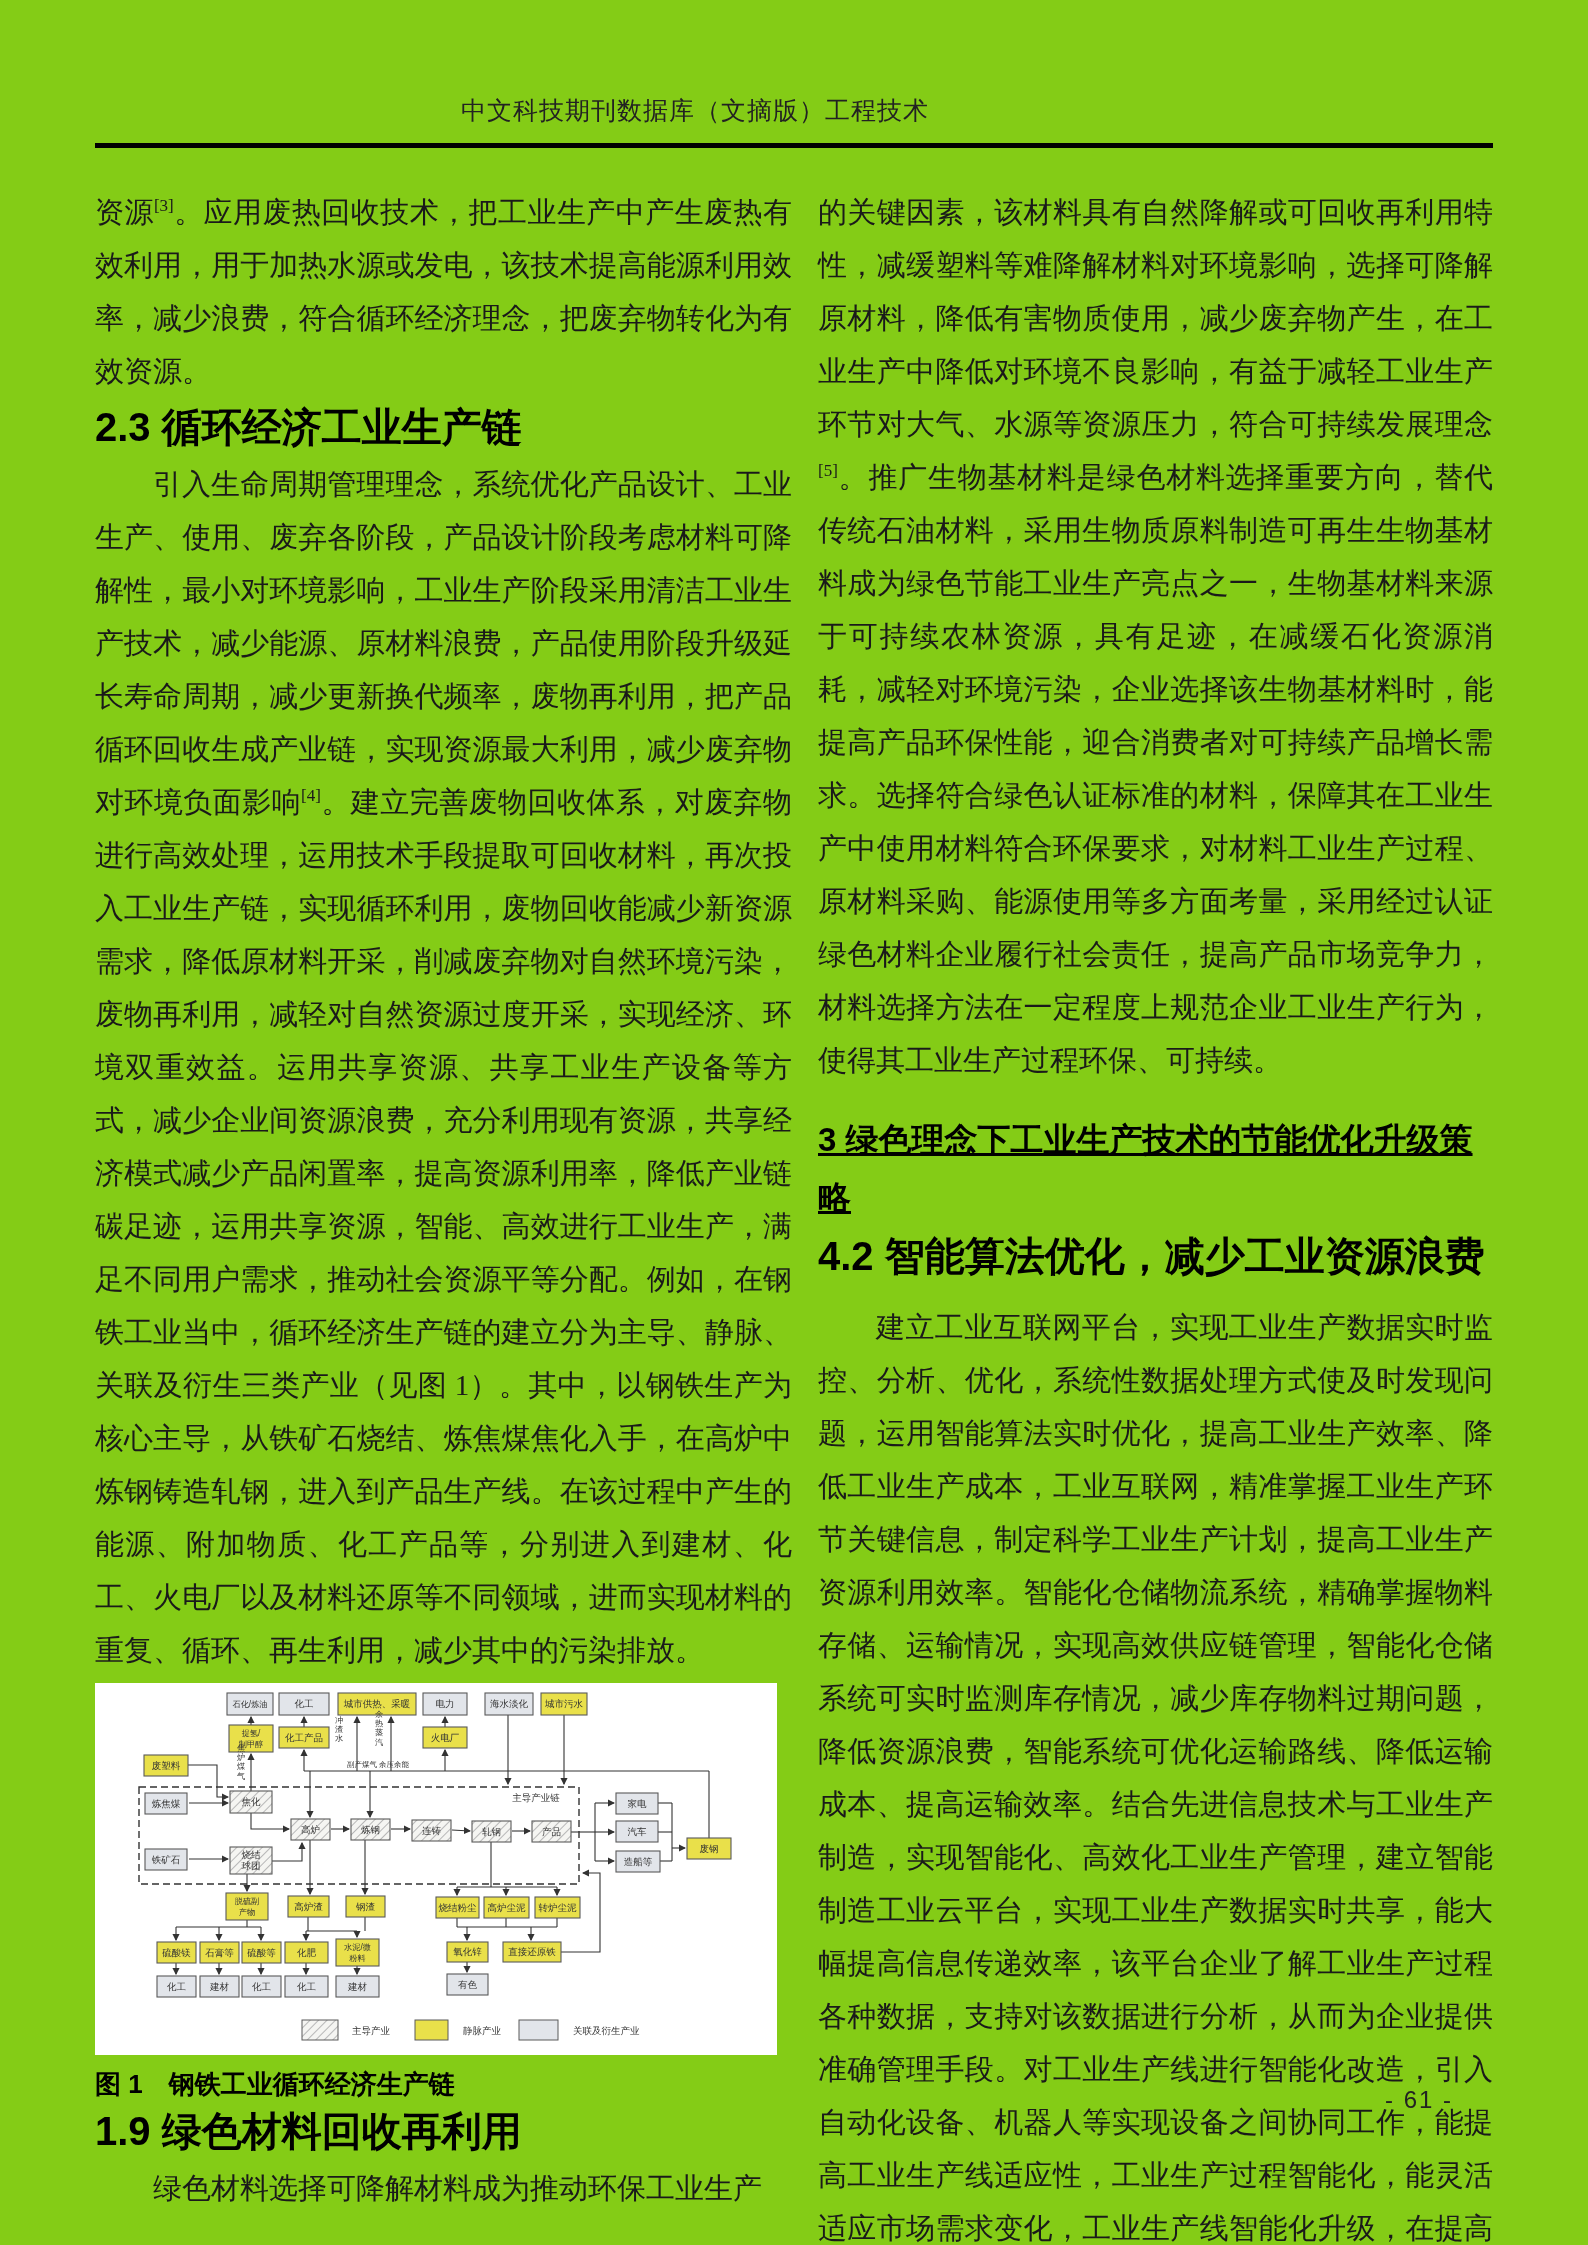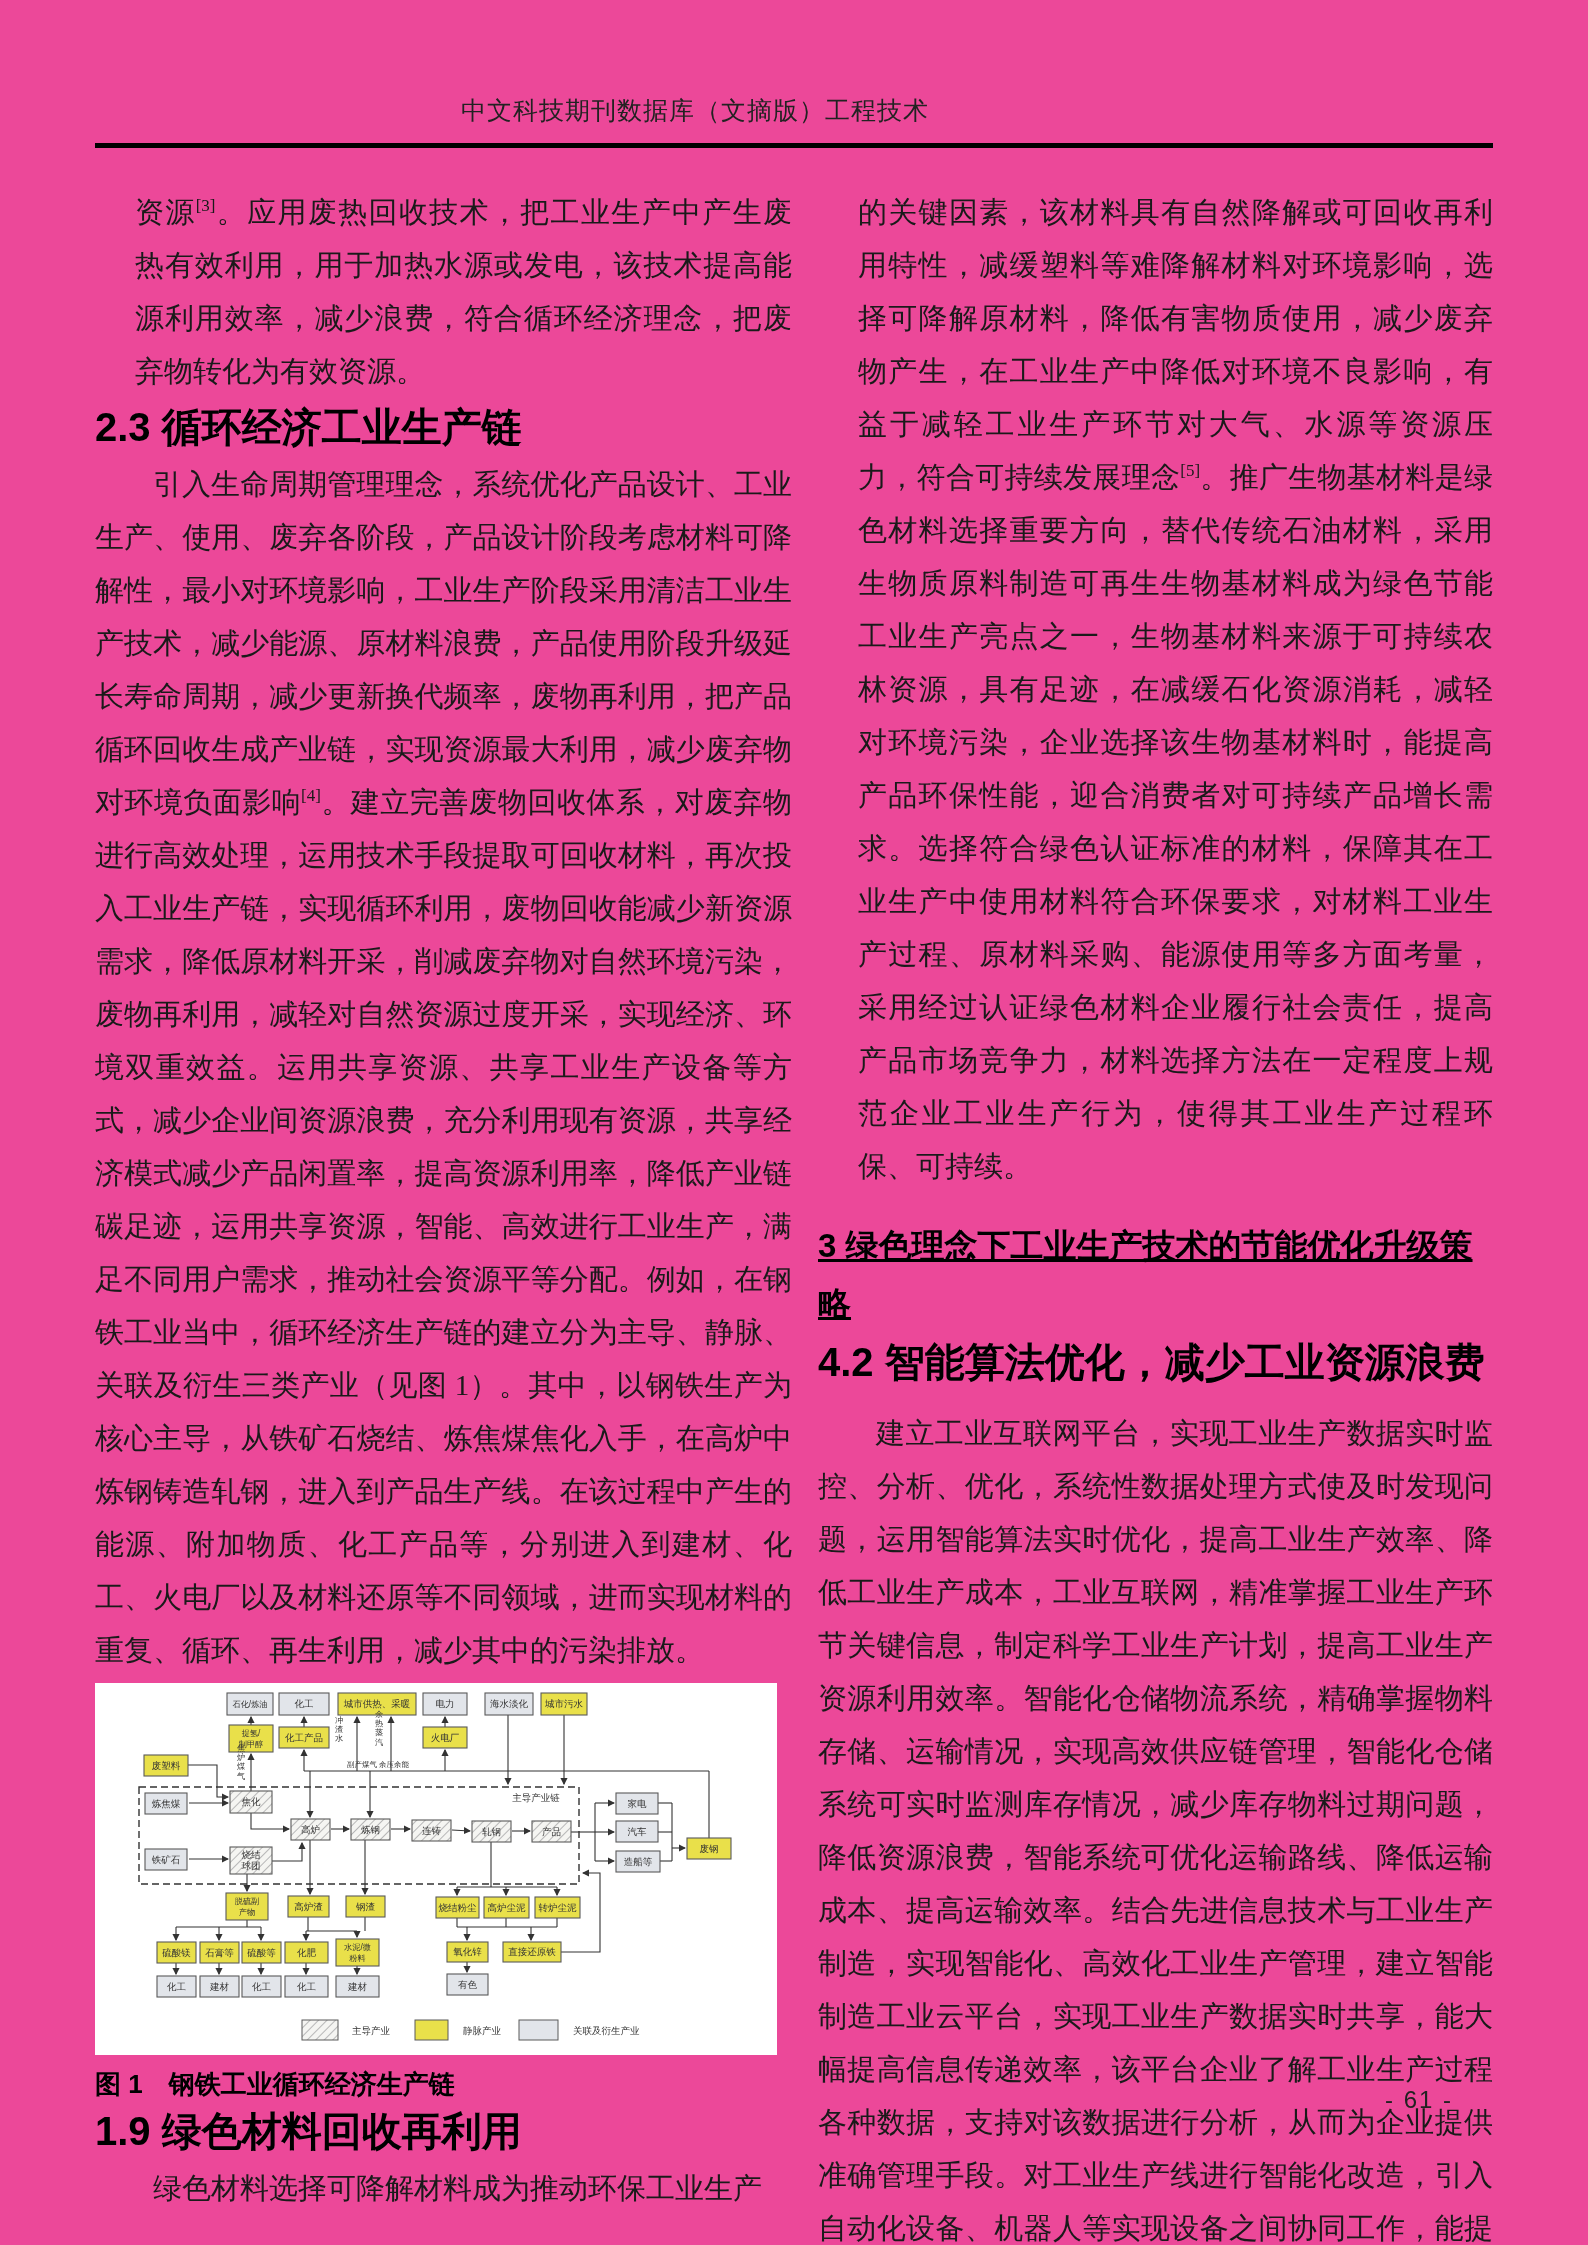--- a/index.html
+++ b/index.html
@@ -1,26 +1,26 @@
 <!DOCTYPE html>
 <html><head>
 <meta charset="utf-8">
 <style>
   html,body{margin:0;padding:0;background:#ffffff;}
-  .page{position:relative;width:1588px;height:2245px;background:#ec4899;overflow:hidden;
+  .page{position:relative;width:1588px;height:2245px;background:#84cc16;overflow:hidden;
         font-family:"Liberation Serif","DejaVu Serif",serif;color:#161616;}
   .header{position:absolute;top:94px;left:95px;width:1200px;text-align:center;
           font-size:25px;letter-spacing:1px;color:#222;}
   .header-rule{position:absolute;top:143px;left:95px;width:1398px;height:5px;background:#000;}
   .col{position:absolute;top:186px;}
   .col-left{left:95px;width:697px;}
   .col-right{left:818px;width:675px;}
   p.body{margin:0;font-size:29px;line-height:53px;text-align:justify;text-align-last:left;
          text-indent:2em;color:#1a1a1a;}
-  p.noindent{text-indent:0;margin-left:40px;}
+  p.noindent{text-indent:0;}
   sup.cite{font-size:17px;line-height:0;vertical-align:super;}
   h2.sec,h3.sec{font-family:"Liberation Sans","DejaVu Sans",sans-serif;color:#000;text-align:left;font-weight:700;}
   h3.sec{font-size:40px;line-height:38px;margin:10px 0 12px 0;}
   h2.sec{font-size:33px;line-height:58px;margin:24px 0 10px 0;text-decoration:underline;}
   h3.h31{margin-bottom:26px;}
   .figure{position:relative;width:682px;height:372px;margin:6px 0 0 0;}
   .caption{font-family:"Liberation Sans","DejaVu Sans",sans-serif;font-weight:700;
            font-size:26px;text-align:left;margin:12px 0 0 0;color:#000;}
   .page-number{position:absolute;left:1385px;top:2086px;font-family:"Liberation Sans","DejaVu Sans",sans-serif;
            font-size:24px;color:#222;letter-spacing:2px;}

